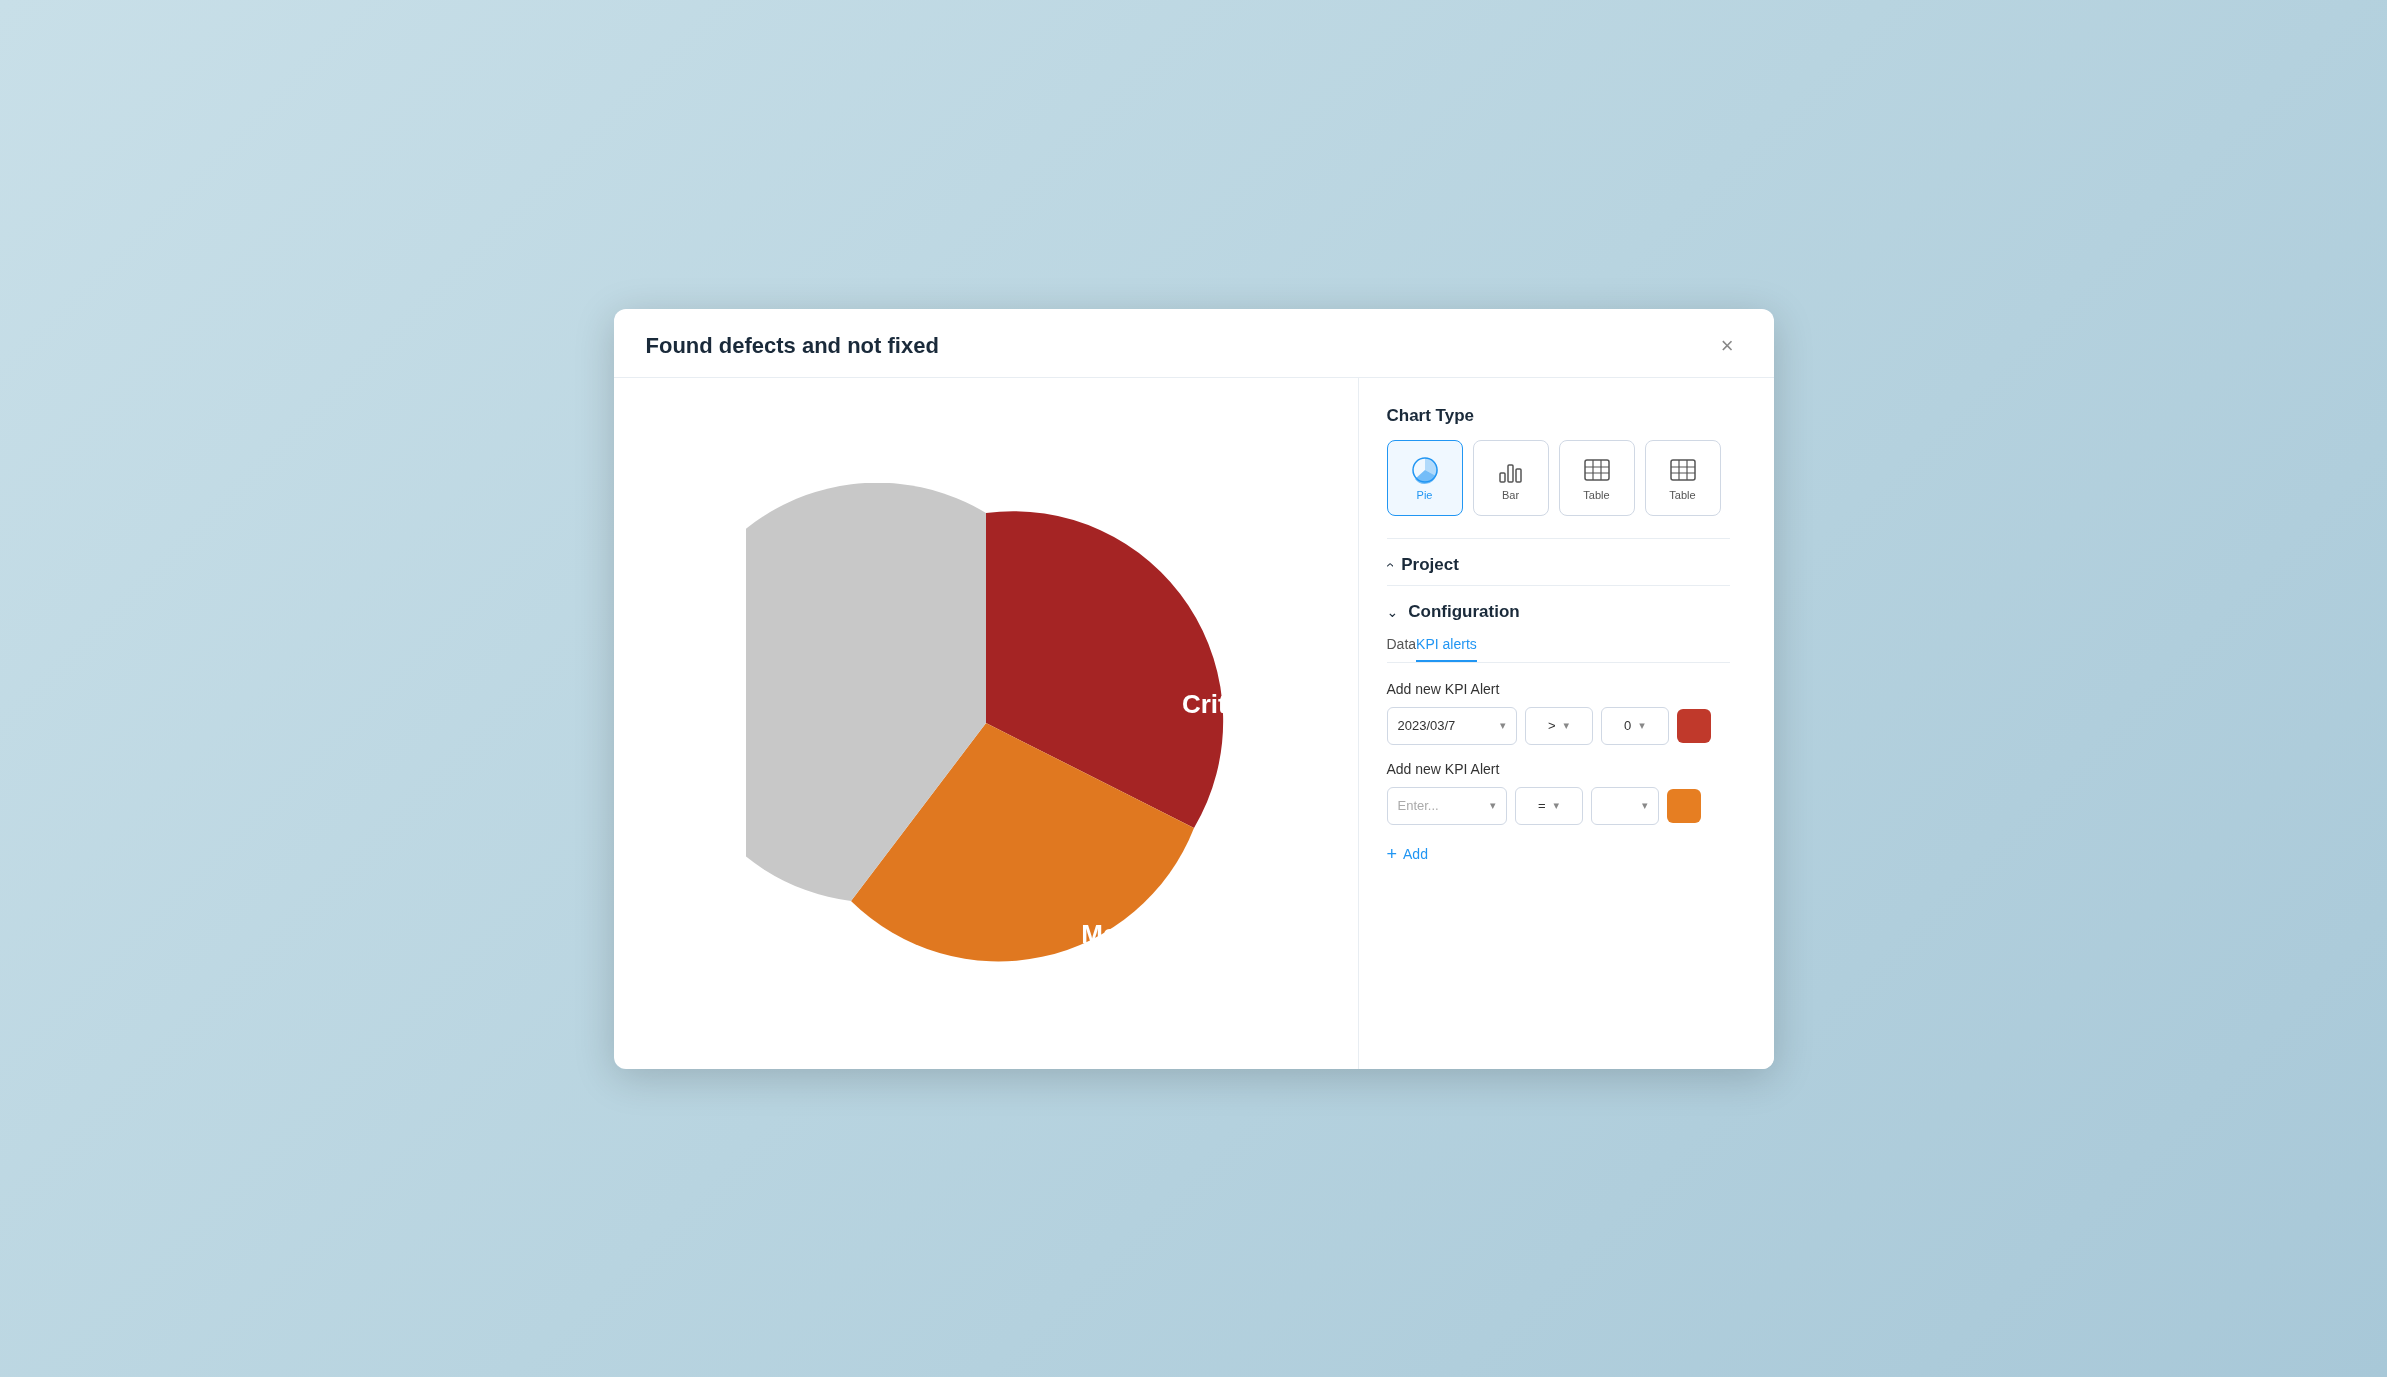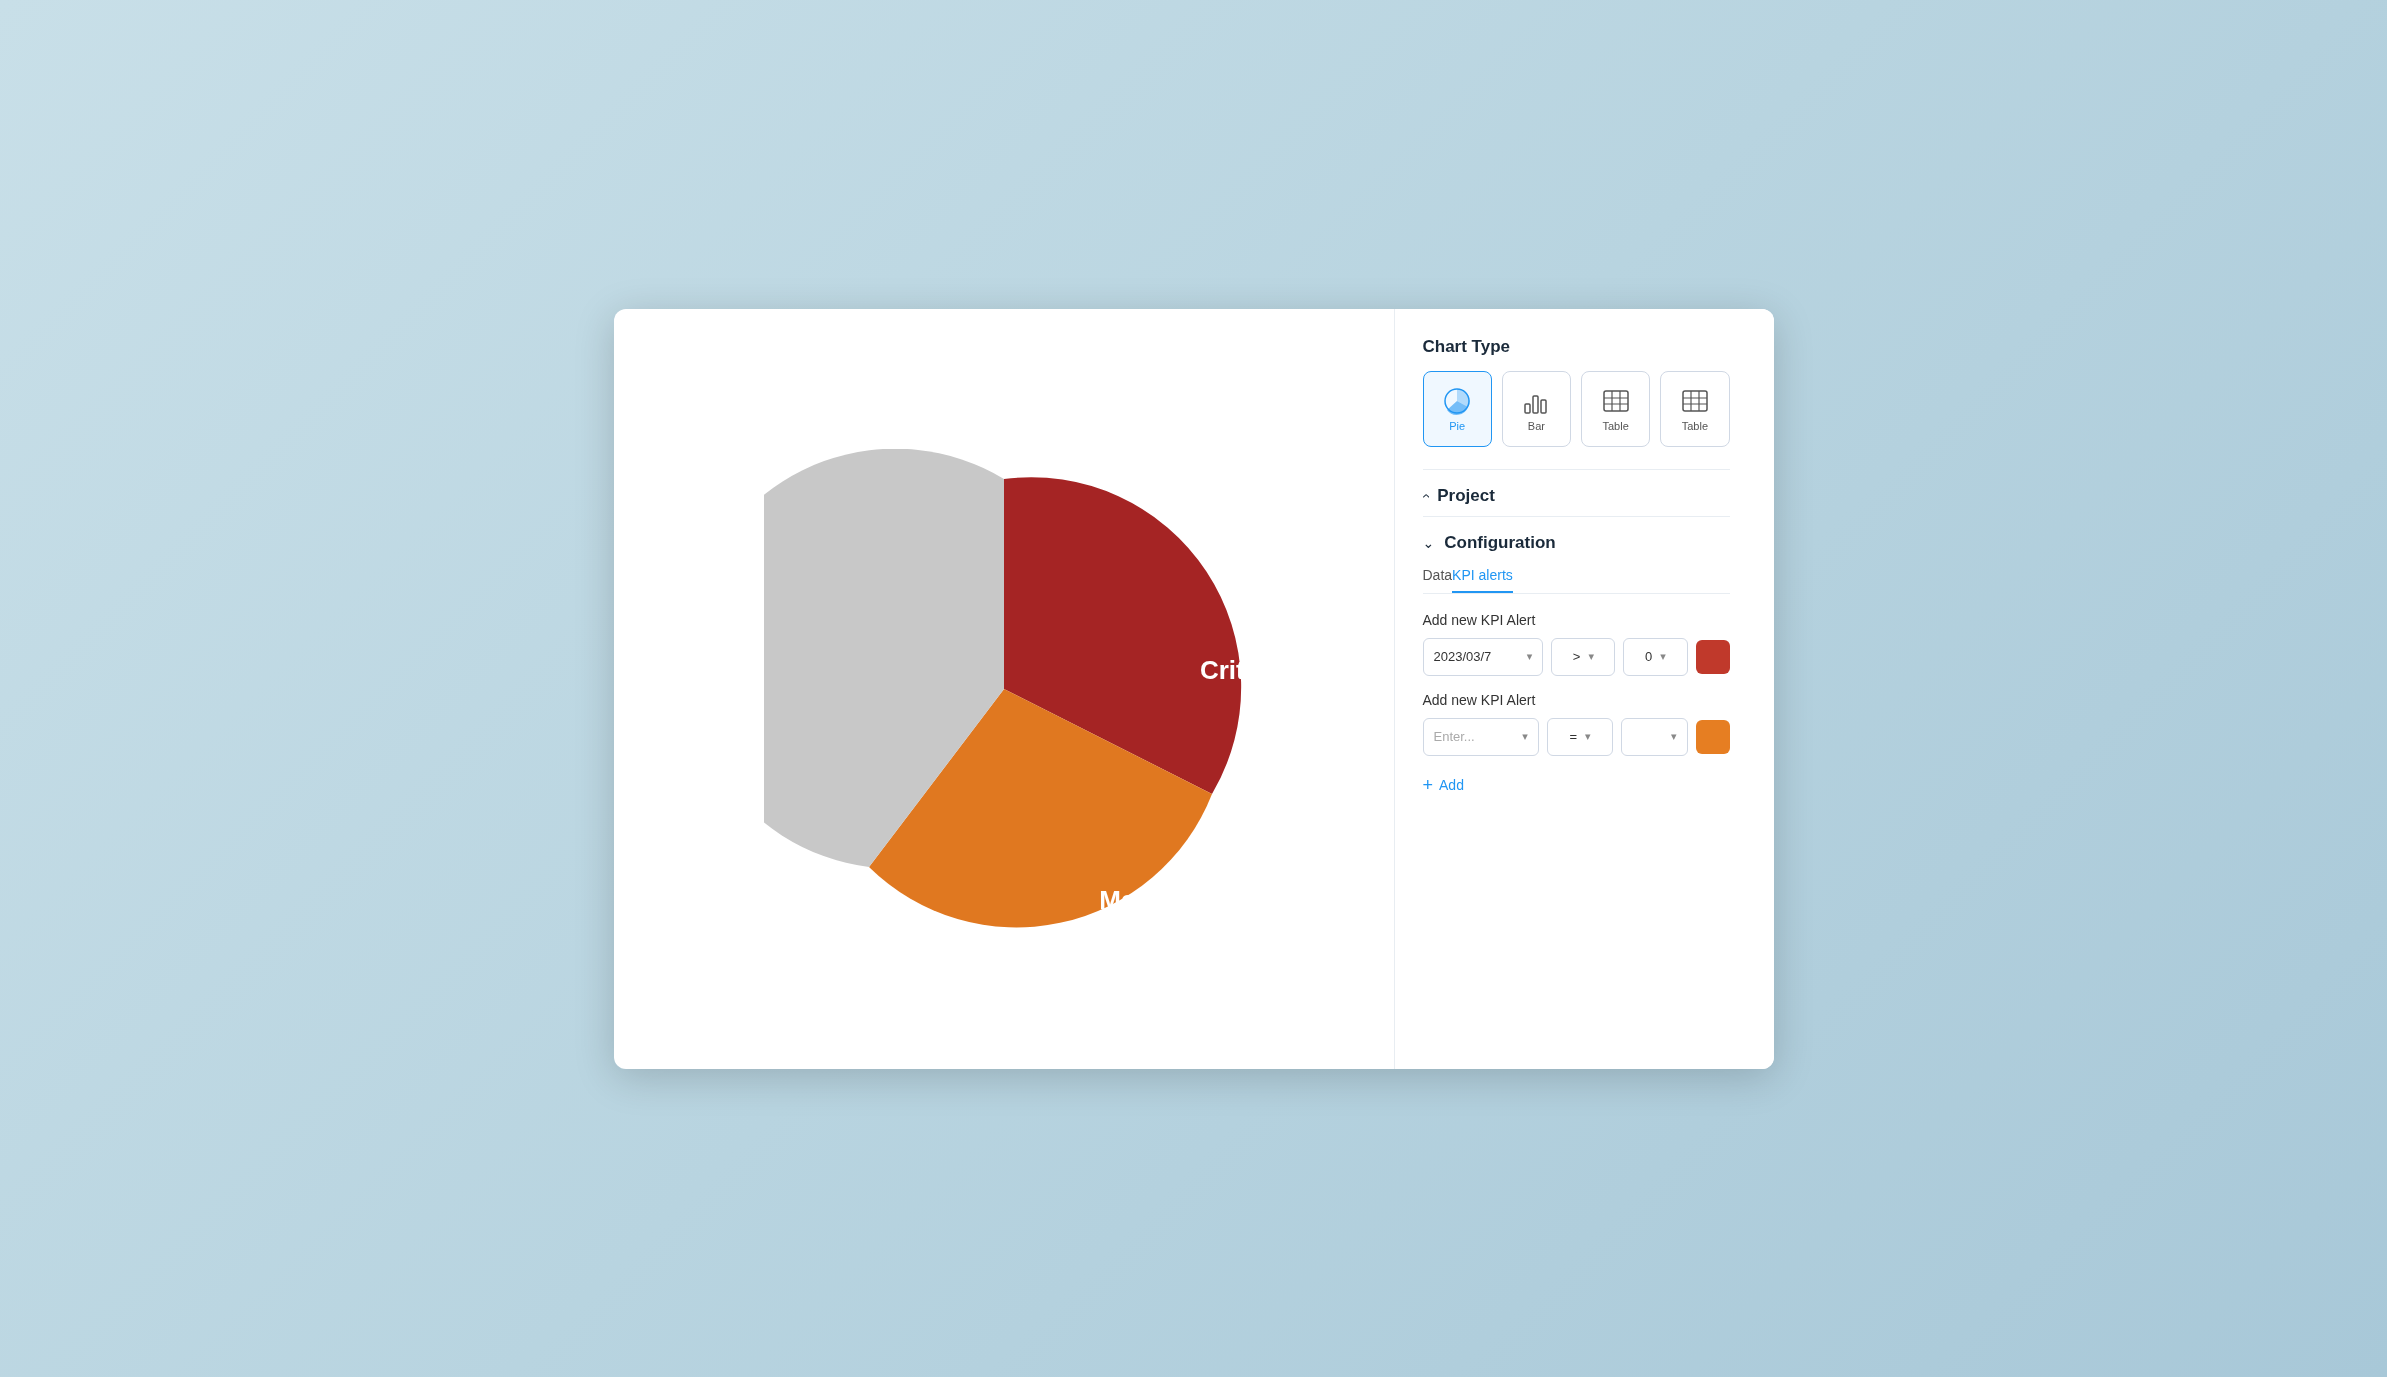--- a/index.html
+++ b/index.html
@@ -49,21 +49,21 @@
       flex: 1;
     }
     .chart-area {
       flex: 1;
       display: flex;
       align-items: center;
       justify-content: center;
       padding: 40px;
     }
     .sidebar {
-      width: 380px;
+      width: 416px;
       border-left: 1px solid #e8edf2;
       padding: 28px 44px 28px 28px;
       overflow-y: auto;
       background: #fff;
     }
 
     
     .section-title {
       font-size: 17px;
       font-weight: 600;
@@ -239,20 +239,24 @@
     .filters-section {
       border-top: 1px solid #e8edf2;
       padding: 16px 0 6px 0;
     }
   </style>
 </head>
 <body>
 
 <div class="modal">
 
+  <div class="modal-header">
+    <span class="modal-title">Found defects and not fixed</span>
+    <button class="close-btn">×</button>
+  </div>
 
   <div class="modal-body">
 
     <div class="chart-area">
       <div class="pie-container">
         <svg viewBox="0 0 480 480" width="480" height="480">
 
           <path d="M240,240 L240,30 A210,210 0 0,1 448,345 Z" fill="#a52424"></path>
 
           <path d="M240,240 L448,345 A210,210 0 0,1 105,418 Z" fill="#e07820"></path>

